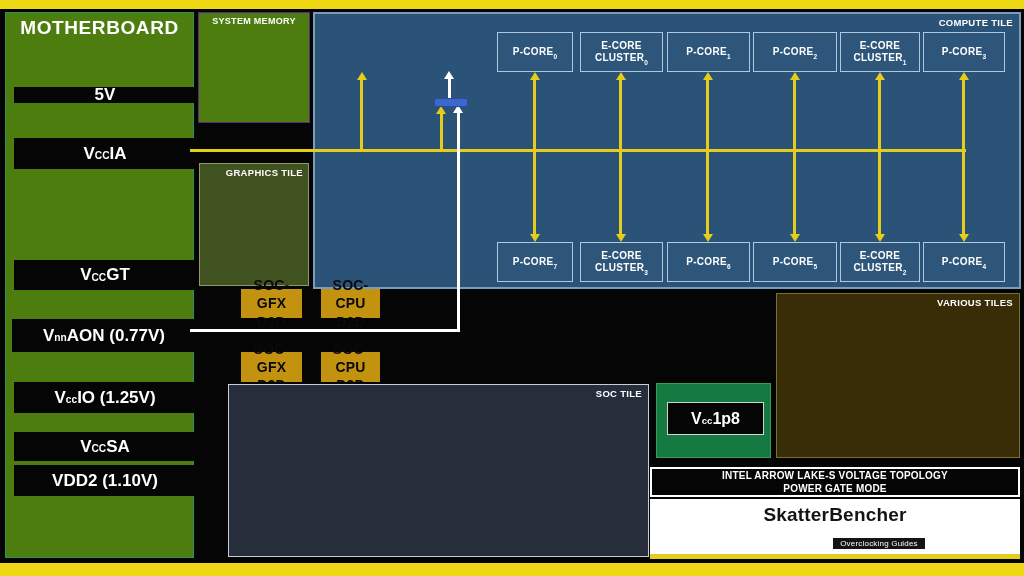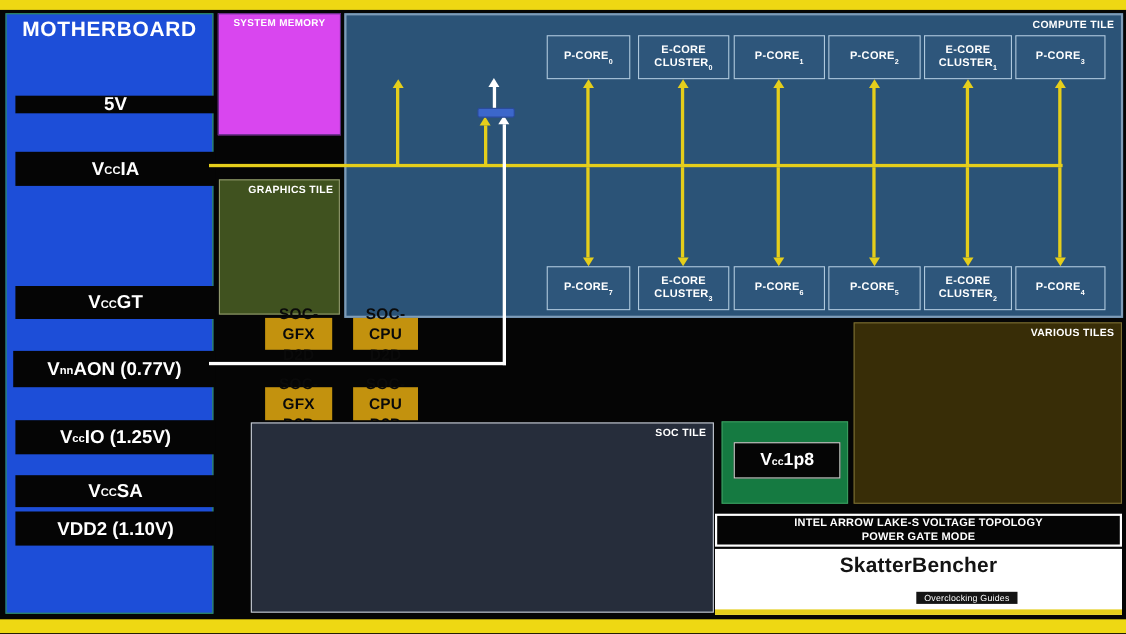--- a/index.html
+++ b/index.html
@@ -3,29 +3,29 @@
 <meta charset="utf-8">
 <style>
   html,body{margin:0;padding:0;background:#000;}
   #canvas{
     position:relative;width:1024px;height:576px;background:#050505;
     overflow:hidden;font-family:"Liberation Sans",sans-serif;font-weight:bold;
   }
   
   .ybar{position:absolute;left:0;width:1024px;background:#eed813;}
   
-  #mb{position:absolute;left:5px;top:12px;width:189px;height:546px;background:#1d4ed8;border:1px solid #2f9153;box-sizing:border-box;}
+  #mb{position:absolute;left:5px;top:12px;width:189px;height:546px;background:#4d7c0f;border:1px solid #2f9153;box-sizing:border-box;}
   #mb-title{position:absolute;left:0;top:4px;width:100%;text-align:center;color:#fff;font-size:19px;letter-spacing:.6px;}
   .rail{position:absolute;left:8px;width:182px;background:#050505;color:#fff;font-size:17px;
         display:flex;align-items:center;justify-content:center;}
   .rail sub,.vlabel sub{font-size:.6em;line-height:0;position:relative;bottom:-0.25em;}
   sub:empty{display:none;}
   .cb-top:empty{display:none;}
   
-  #sysmem{position:absolute;left:198px;top:12px;width:112px;height:111px;background:#d946ef;border:1px solid #5c2b80;box-sizing:border-box;}
+  #sysmem{position:absolute;left:198px;top:12px;width:112px;height:111px;background:#4d7c0f;border:1px solid #5c2b80;box-sizing:border-box;}
   .tile-label{position:absolute;color:#fff;font-size:9.5px;letter-spacing:.3px;white-space:nowrap;}
   #compute{position:absolute;left:313px;top:12px;width:708px;height:277px;background:#2b5377;border:2px solid #7e9cb8;box-sizing:border-box;}
   .cbox{position:absolute;top:32px;height:40px;background:#2e567b;border:1.5px solid #aec8dd;box-sizing:border-box;
         display:flex;flex-direction:column;align-items:center;justify-content:center;
         color:#fff;font-size:10px;letter-spacing:.3px;line-height:1.25;text-align:center;}
   .cbox.bottom{top:242px;}
   .cbox sub{font-size:6.5px;line-height:0;position:relative;bottom:-0.2em;}
   #gfx{position:absolute;left:199px;top:163px;width:110px;height:123px;background:#40521f;border:1px solid #91986d;box-sizing:border-box;}
   .d2d{position:absolute;background:#c3920e;color:#0a0a0a;font-size:14px;letter-spacing:.2px;
        display:flex;flex-direction:column;align-items:center;justify-content:center;line-height:1.3;text-align:center;}

